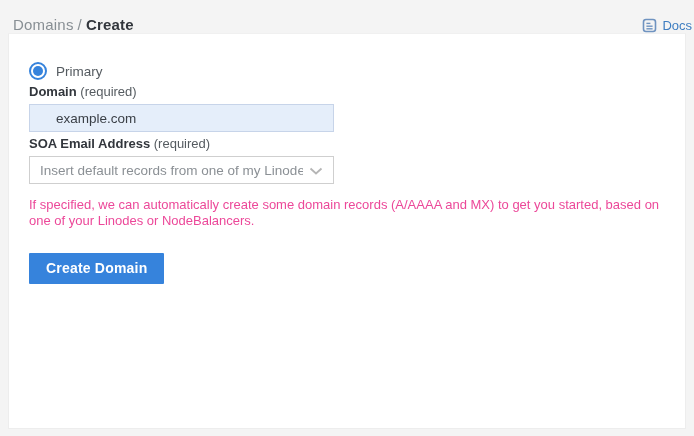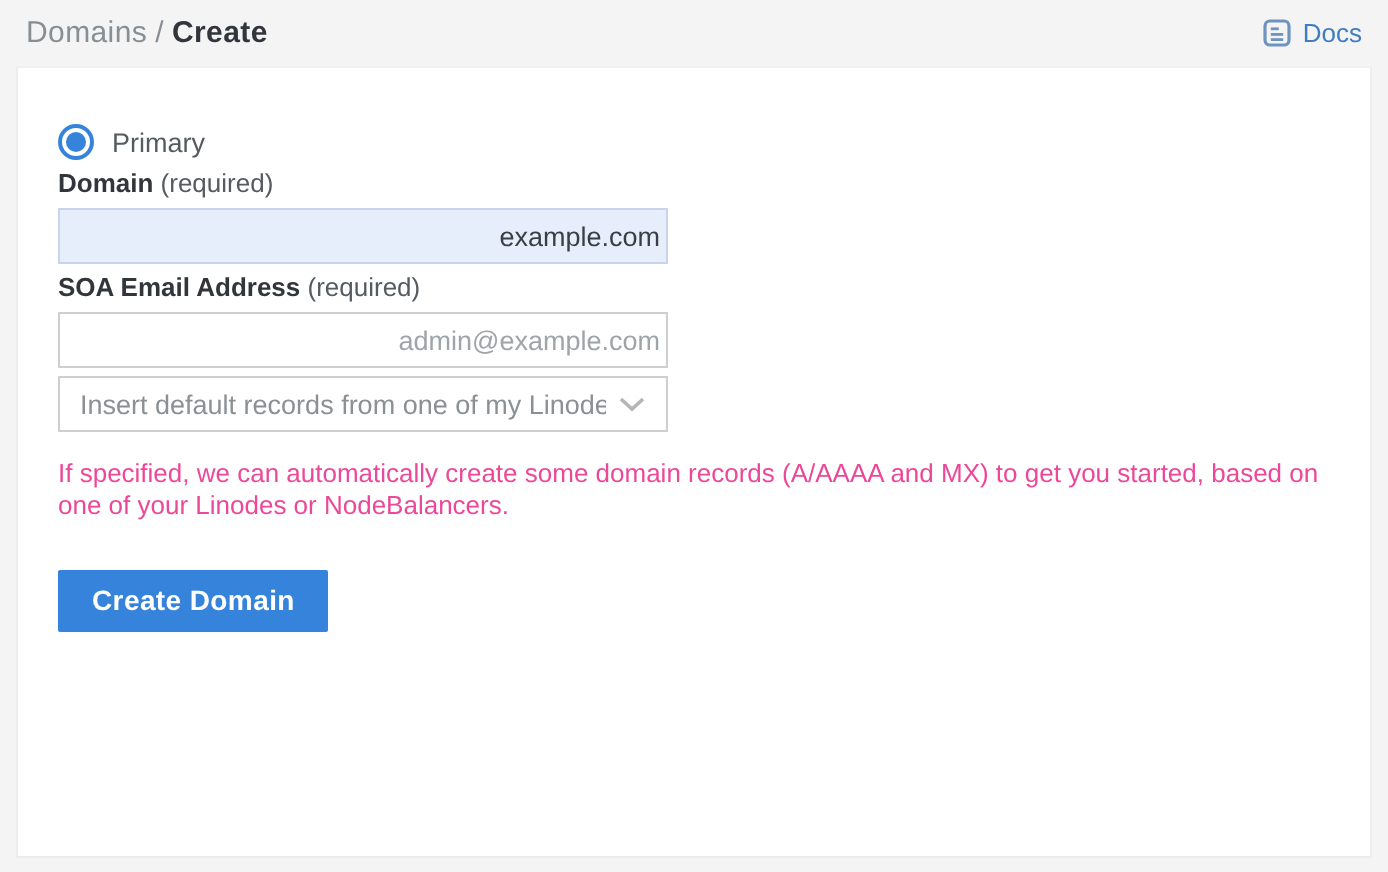--- a/index.html
+++ b/index.html
@@ -5,22 +5,22 @@
   * { margin: 0; padding: 0; box-sizing: border-box; }
   html, body {
     width: 694px; height: 436px;
     font-family: "Liberation Sans", "DejaVu Sans", sans-serif;
     background: #f4f4f4;
     overflow: hidden;
   }
   
   .topbar {
     height: 33px;
-    display: flex; align-items: center; justify-content: space-between;
-    padding: 0 13px 0 13px;
+    display: flex; align-items: flex-end; justify-content: space-between;
+    padding: 0 2px 0 13px;
     background: #f4f4f4;
   }
   .breadcrumb { font-size: 15px; color: #888f94; letter-spacing: .2px; }
   .breadcrumb .crumb-link { color: #888f94; cursor: pointer; }
   .breadcrumb .sep { margin: 0 4px; color: #888f94; }
   .breadcrumb .current { color: #32363c; font-weight: bold; }
   .docs-link {
     display: flex; align-items: center; gap: 5px;
     color: #3d7dc1; font-size: 13px; cursor: pointer;
   }
@@ -48,23 +48,23 @@
     width: 10px; height: 10px; border-radius: 50%; background: #3683dc;
   }
   .radio-label { font-size: 13.5px; color: #555b60; }
   
   .field { margin-top: 4px; width: 305px; }
   .field-label { font-size: 13px; color: #32363c; font-weight: bold; margin-bottom: 5px; }
   .field-label .required-note { font-weight: normal; color: #555b60; }
   .text-input {
     width: 100%; height: 28px;
     border: 1px solid #cfcfcf; border-radius: 0;
-    padding: 0 3px; font-size: 13.5px;
+    padding: 0 26px; font-size: 13.5px;
     font-family: "Liberation Sans", "DejaVu Sans", sans-serif;
-    color: #32363c; background: #fff; outline: none; text-align: right;
+    color: #32363c; background: #fff; outline: none;
   }
   .text-input.filled {
     background: #e5eefa; border-color: #c7d4e9; color: #3a3f46;
   }
   .text-input::placeholder { color: #9ea4a8; opacity: 1; }
   .select-box {
     width: 100%; height: 28px;
     border: 1px solid #cfcfcf; background: #fff;
     display: flex; align-items: center; justify-content: space-between;
     padding: 0 10px; cursor: pointer;
@@ -126,21 +126,20 @@
     </div>
     <input type="text" class="text-input filled" value="example.com" style="">
   </div>
 
   
   <div class="field">
     <div class="field-label">
       <span>SOA Email Address</span>
       <span class="required-note">(required)</span>
     </div>
-    <input type="text" class="text-input" placeholder="admin@example.com" style="">
   </div>
 
   
   <div class="field">
     <div class="select-box">
       <span class="select-value">Insert default records from one of my Linodes.</span>
       <span class="chevron">
         <svg width="14" height="8" viewBox="0 0 14 8" fill="none">
           <polyline points="1.5,1.5 7,6.5 12.5,1.5" stroke="#b5b5b5" stroke-width="1.8" fill="none"></polyline>
         </svg>

